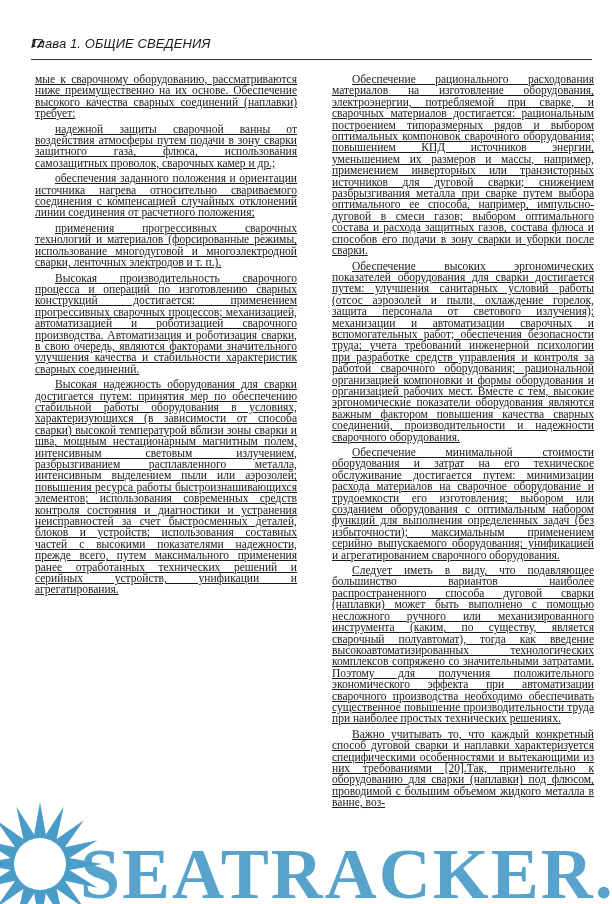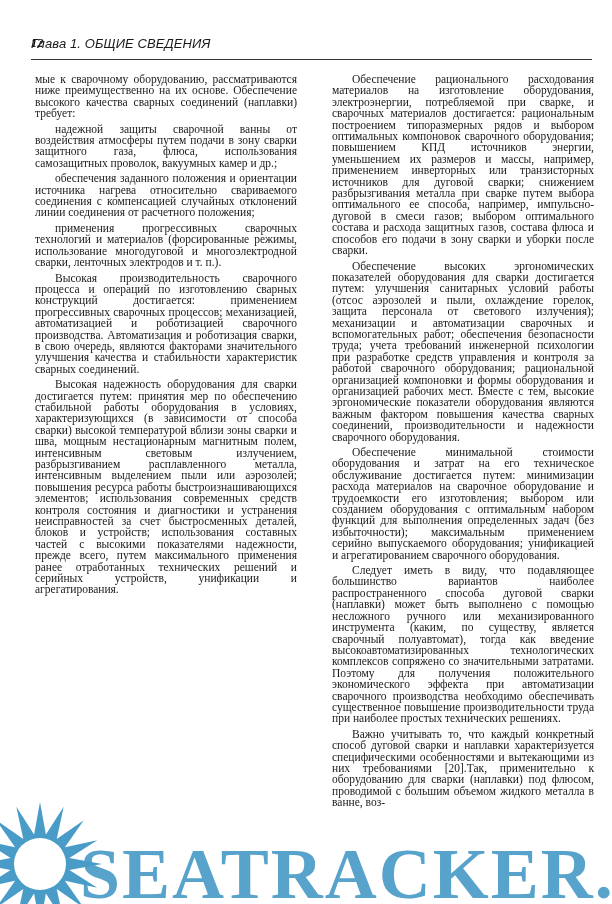--- a/index.html
+++ b/index.html
@@ -25,21 +25,21 @@
       position: absolute; left: 31px; top: 59px; width: 561px; height: 0;
       border-top: 1.5px solid #333;
     }
     .column {
       position: absolute; top: 74px; width: 262px;
       font-size: 11.5px; line-height: 11.4px; text-align: justify;
       hyphens: manual;
     }
     .col-left { left: 35px; }
     .col-right { left: 332px; width: 262px; }
-    .column p { margin: 0 0 4px 0; text-indent: 0; }
+    .column p { margin: 0 0 4px 0; text-indent: 0; text-decoration: underline; }
     .column p.indent { text-indent: 20px; }
     .watermark {
       position: absolute; left: 0; top: 800px; width: 612px; height: 104px;
       pointer-events: none;
     }
     .wm-text {
       position: absolute; left: 80px; top: 838px;
       font-family: "Liberation Serif", "DejaVu Serif", serif;
       font-weight: bold; font-size: 72px; letter-spacing: 2px;
       color: #4a9cc8; opacity: 0.92; line-height: 1;
@@ -52,21 +52,21 @@
 <div class="page">
 
   <div class="running-head">
     <span class="page-number">12</span>
     <span class="chapter-title">Глава 1. ОБЩИЕ СВЕДЕНИЯ</span>
   </div>
   <div class="head-rule"></div>
 
   <div class="column col-left">
     <p>мые к сварочному оборудованию, рассматриваются ниже преимущественно на их основе. Обеспечение высокого качества сварных соединений (наплавки) требует:</p>
-    <p class="indent">надежной защиты сварочной ванны от воздействия атмосферы путем подачи в зону сварки защитного газа, флюса, использования самозащитных проволок, вакуумных камер и др.;</p>
+    <p class="indent">надежной защиты сварочной ванны от воздействия атмосферы путем подачи в зону сварки защитного газа, флюса, использования самозащитных проволок, сварочных камер и др.;</p>
     <p class="indent">обеспечения заданного положения и ориентации источника нагрева относительно свариваемого соединения с компенсацией случайных отклонений линии соединения от расчетного положения;</p>
     <p class="indent">применения прогрессивных сварочных технологий и материалов (форсированные режимы, использование многодуговой и многоэлектродной сварки, ленточных электродов и т. п.).</p>
     <p class="indent">Высокая производительность сварочного процесса и операций по изготовлению сварных конструкций достигается: применением прогрессивных сварочных процессов; механизацией, автоматизацией и роботизацией сварочного производства. Автоматизация и роботизация сварки, в свою очередь, являются факторами значительного улучшения качества и стабильности характеристик сварных соединений.</p>
     <p class="indent">Высокая надежность оборудования для сварки достигается путем: принятия мер по обеспечению стабильной работы оборудования в условиях, характеризующихся (в зависимости от способа сварки) высокой температурой вблизи зоны сварки и шва, мощным нестационарным магнитным полем, интенсивным световым излучением, разбрызгиванием расплавленного металла, интенсивным выделением пыли или аэрозолей; повышения ресурса работы быстроизнашивающихся элементов; использования современных средств контроля состояния и диагностики и устранения неисправностей за счет быстросменных деталей, блоков и устройств; использования составных частей с высокими показателями надежности, прежде всего, путем максимального применения ранее отработанных технических решений и серийных устройств, унификации и агрегатирования.</p>
   </div>
 
   <div class="column col-right">
     <p class="indent">Обеспечение рационального расходования материалов на изготовление оборудования, электроэнергии, потребляемой при сварке, и сварочных материалов достигается: рациональным построением типоразмерных рядов и выбором оптимальных компоновок сварочного оборудования; повышением КПД источников энергии, уменьшением их размеров и массы, например, применением инверторных или транзисторных источников для дуговой сварки; снижением разбрызгивания металла при сварке путем выбора оптимального ее способа, например, импульсно-дуговой в смеси газов; выбором оптимального состава и расхода защитных газов, состава флюса и способов его подачи в зону сварки и уборки после сварки.</p>
     <p class="indent">Обеспечение высоких эргономических показателей оборудования для сварки достигается путем: улучшения санитарных условий работы (отсос аэрозолей и пыли, охлаждение горелок, защита персонала от светового излучения); механизации и автоматизации сварочных и вспомогательных работ; обеспечения безопасности труда; учета требований инженерной психологии при разработке средств управления и контроля за работой сварочного оборудования; рациональной организацией компоновки и формы оборудования и организацией рабочих мест. Вместе с тем, высокие эргономические показатели оборудования являются важным фактором повышения качества сварных соединений, производительности и надежности сварочного оборудования.</p>
     <p class="indent">Обеспечение минимальной стоимости оборудования и затрат на его техническое обслуживание достигается путем: минимизации расхода материалов на сварочное оборудование и трудоемкости его изготовления; выбором или созданием оборудования с оптимальным набором функций для выполнения определенных задач (без избыточности); максимальным применением серийно выпускаемого оборудования; унификацией и агрегатированием сварочного оборудования.</p>

